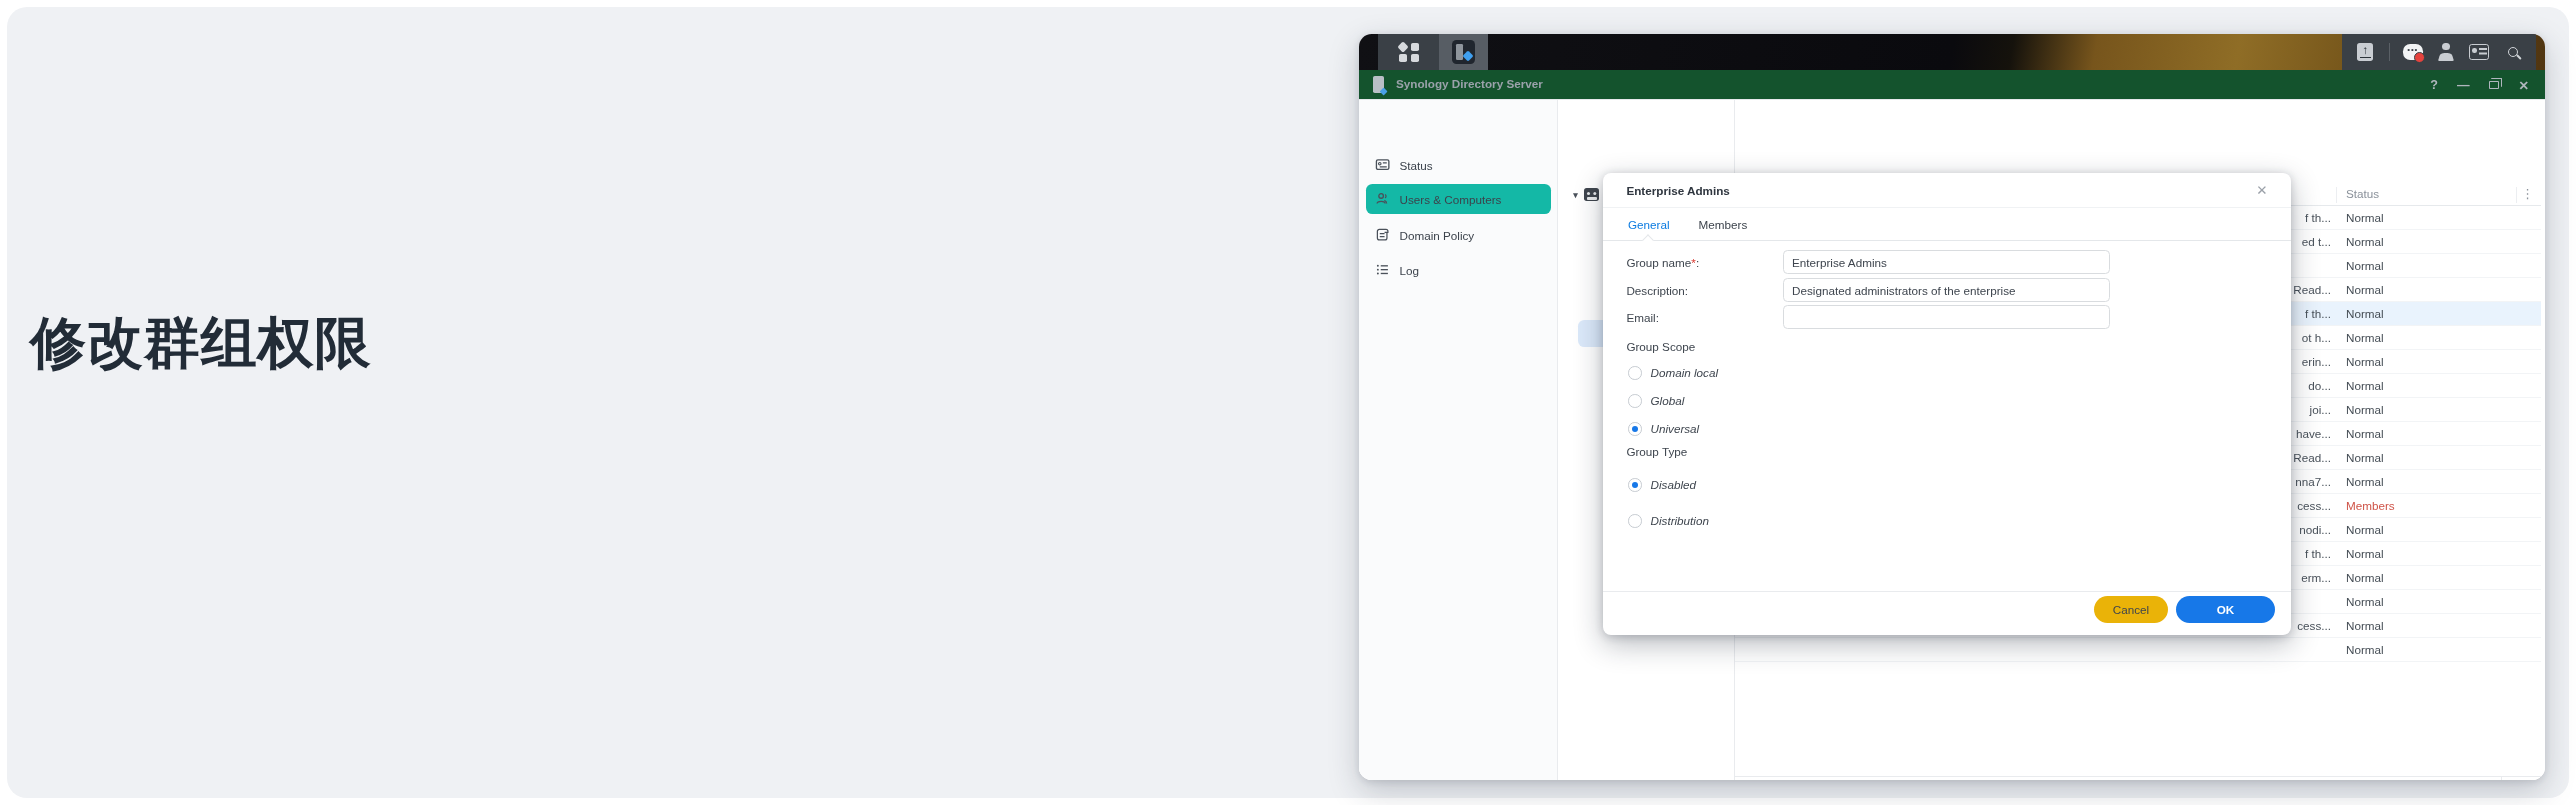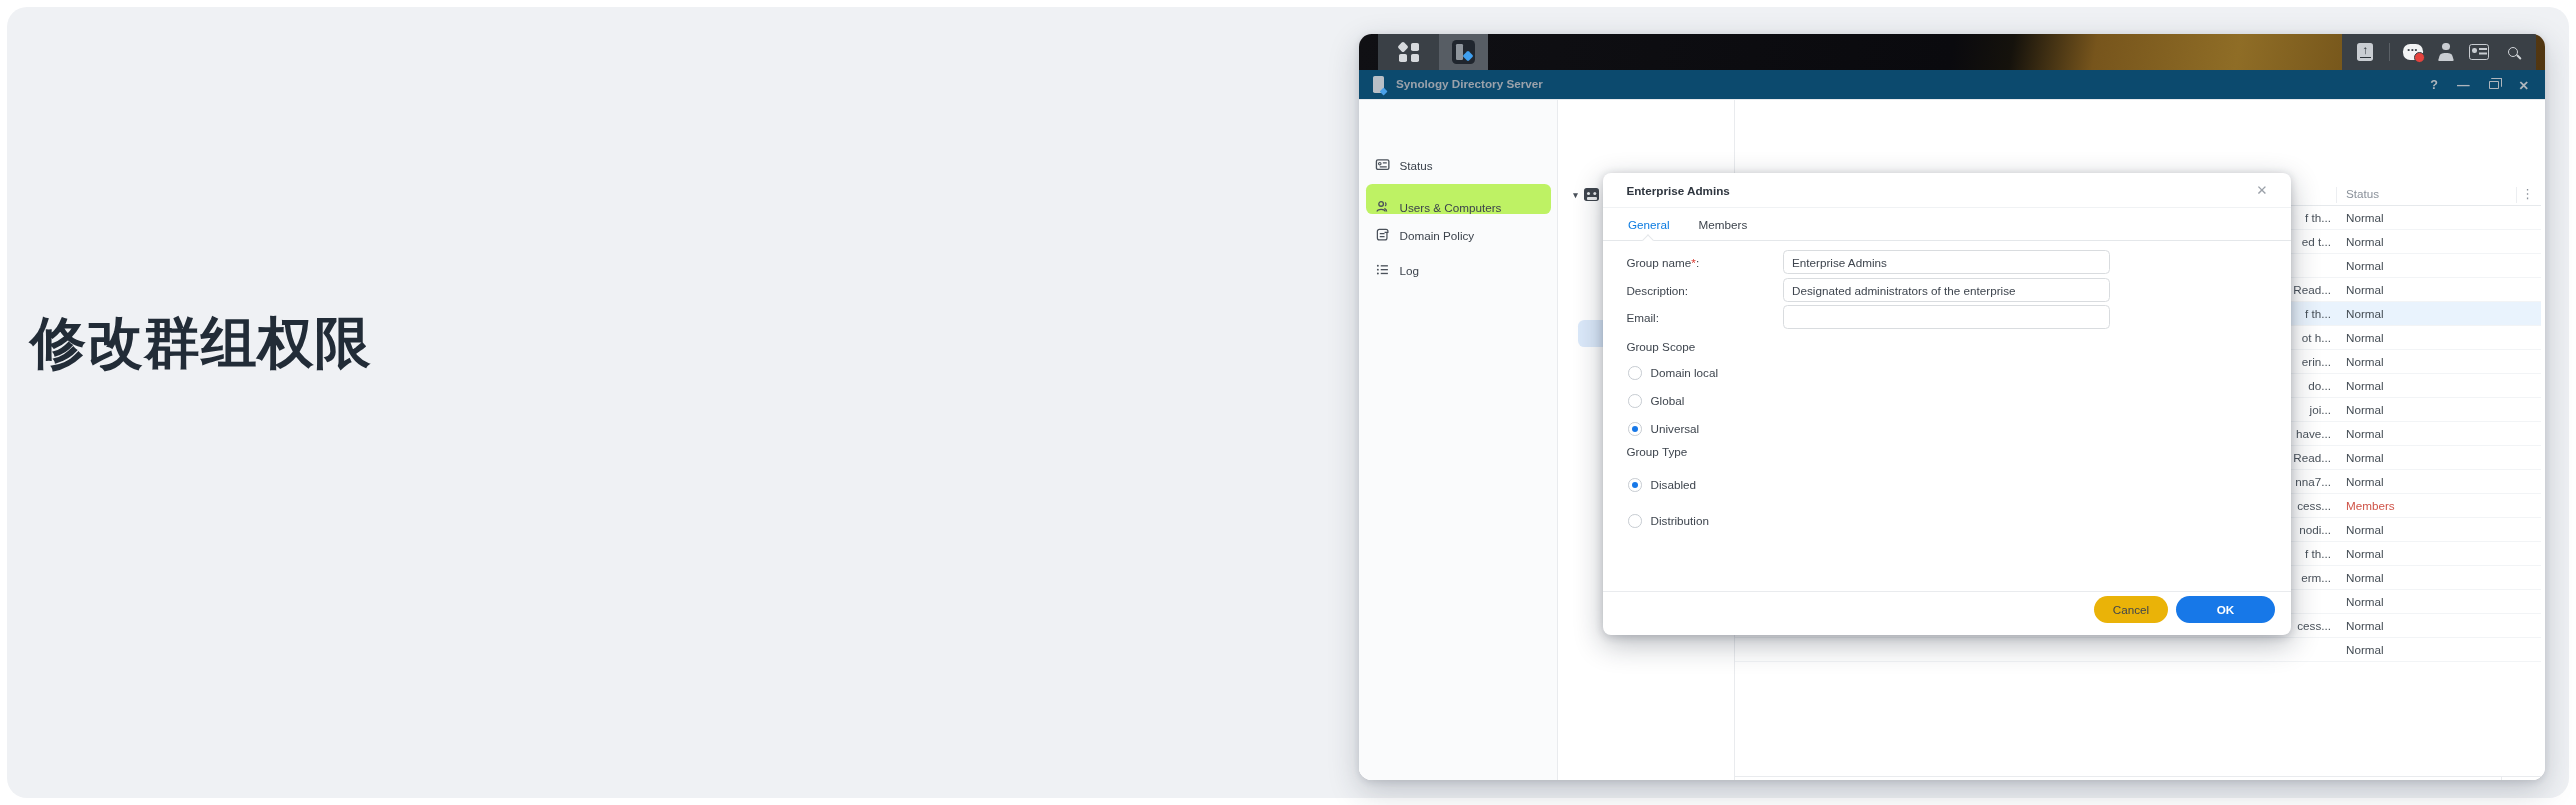--- a/index.html
+++ b/index.html
@@ -43,33 +43,33 @@
   .person-ic:before { content:""; position:absolute; left:5.4px; top:0; width:7.2px; height:7.2px; background:#c9cdd2; border-radius:50%; }
   .person-ic:after { content:""; position:absolute; left:0.9px; bottom:0; width:16px; height:8px; background:#c9cdd2; border-radius:7.2px 7.2px 1.8px 1.8px; clip-path:polygon(0 100%,15% 0,85% 0,100% 100%); }
   .card-ic { width:20px; height:15.3px; border:1.8px solid #c9cdd2; border-radius:2.7px; position:relative; }
   .card-ic:before { content:""; position:absolute; left:1.8px; top:2.7px; width:4.5px; height:4.5px; background:#c9cdd2; border-radius:50%; }
   .card-ic:after { content:""; position:absolute; right:1.8px; top:2.7px; width:7.2px; height:1.8px; background:#c9cdd2; box-shadow:0 4.5px 0 #c9cdd2; }
   .mag { width:10px; height:10px; border:1.8px solid #cfd3d7; border-radius:50%; position:relative; }
   .mag:after { content:""; position:absolute; width:1.8px; height:6.3px; background:#cfd3d7; right:-2.7px; bottom:-4.5px; transform:rotate(-45deg); border-radius:0.9px; }
 
   
   #win { position:absolute; left:0; top:36px; width:1186px; height:710px; background:#fff; }
-  #titlebar { position:absolute; left:0; top:0; width:1186px; height:30px; background:#0c4a6e; border-bottom:0.9px solid #e7e9ec; }
+  #titlebar { position:absolute; left:0; top:0; width:1186px; height:30px; background:#14532d; border-bottom:0.9px solid #e7e9ec; }
   .win-appicon { position:absolute; left:13.5px; top:6.3px; width:11.7px; height:17px; background:#b9bfc6; border-radius:1.8px; }
   .win-appicon:after { content:""; position:absolute; right:-2.7px; bottom:-1.8px; width:7.2px; height:7.2px; background:#4aa0e8; transform:rotate(45deg) scale(.8); border-radius:0.9px; }
   .win-title { position:absolute; left:37px; top:7.2px; font-size:11.7px; font-weight:bold; color:#9ba2ab; }
   .win-controls { position:absolute; right:16px; top:0; height:30px; display:flex; align-items:center; gap:19px; color:#b0b6bd; font-size:12.6px; font-weight:bold; }
   .win-controls .ctl { cursor:default; }
   .max-ic { width:10.8px; height:8px; border:1.3px solid #b0b6bd; border-radius:0.9px; position:relative; }
   .max-ic:before { content:""; position:absolute; left:1.8px; top:-3.6px; width:10px; height:7.2px; border:1.3px solid #b0b6bd; border-bottom:none; border-left:none; border-radius:0.9px; }
 
   
   #sidebar { position:absolute; left:0; top:30px; width:199px; height:680px; background:#fafbfc; border-right:0.9px solid #e9ebee; }
   .sb-item { position:absolute; left:7.2px; width:185px; height:30px; border-radius:6.3px; display:flex; align-items:center; gap:9px; padding-left:9px; font-size:11.7px; color:#3c434c; cursor:pointer; }
-  .sb-item.active { background:#bef264;align-items:flex-end; }
+  .sb-item.active { background:#14b8a6; }
   .sb-item svg { flex:0 0 auto; }
 
   
   .btn { position:absolute; height:23.4px; background:#eceef1; border-radius:4.5px; font-size:11.7px; color:#3c434c; display:flex; align-items:center; justify-content:center; gap:5.4px; cursor:pointer; }
   .btn .caret { font-size:9px; color:#6d747d; }
   #btn-add { left:212px; top:75px; width:49px; }
   #btn-action { left:269px; top:75px; width:67px; }
   #searchbox { position:absolute; left:985px; top:75px; width:196px; height:24px; background:#fff; border:0.9px solid #d9dce0; border-radius:4.5px; display:flex; align-items:center; padding:0 7.2px; gap:3.6px; }
   #searchbox .mag2 { width:8px; height:8px; border:1.8px solid #30373f; border-radius:50%; position:relative; flex:0 0 auto; }
   #searchbox .mag2:after { content:""; position:absolute; width:1.8px; height:4.5px; background:#30373f; right:-1.8px; bottom:-3.6px; transform:rotate(-45deg); }
@@ -113,21 +113,21 @@
   .dlg-hline1 { position:absolute; left:0; top:34px; width:688px; height:0.9px; background:#f0f2f4; }
   .dlg-tabs { position:absolute; left:25px; top:45px; display:flex; gap:29px; font-size:11.7px; font-weight:normal; }
   .dlg-tab { color:#3d444d; cursor:pointer; }
   .dlg-tab.active { color:#0c7be0; }
   .dlg-tabline { position:absolute; left:0; top:67px; width:688px; height:0.9px; background:#e4e7ea; }
   .dlg-notch { position:absolute; left:41px; top:63px; width:8px; height:8px; background:#fff; border-left:0.9px solid #e4e7ea; border-top:0.9px solid #e4e7ea; transform:rotate(45deg); }
   .fld-label { position:absolute; left:23.4px; font-size:11.7px; color:#3e454e; }
   .req { color:#d9342b; }
   .fld-input { position:absolute; left:180px; width:327px; height:24px; border:0.9px solid #d9dcdf; border-radius:4.5px; font-size:11.7px; color:#3e454e; padding:0 8px; outline:none; background:#fff; }
   .sec-label { position:absolute; left:23.4px; font-size:11.7px; color:#3e454e; }
-  .radio-row { position:absolute; left:25px; display:flex; align-items:center; gap:9px; font-size:11.7px; color:#3e454e; cursor:pointer; }
+  .radio-row { position:absolute; left:25px; display:flex; align-items:center; gap:9px; font-size:11.7px; color:#3e454e; cursor:pointer;font-style:italic; }
   .radio-dot { width:13.5px; height:13.5px; border:0.9px solid #c6cbd1; border-radius:50%; background:#fff; position:relative; flex:0 0 auto; }
   .radio-row.checked .radio-dot:after { content:""; position:absolute; left:2.7px; top:2.7px; width:6.3px; height:6.3px; border-radius:50%; background:#1778e8; }
   .dlg-footline { position:absolute; left:0; top:418px; width:688px; height:0.9px; background:#e9ebee; }
   .dlg-btn { position:absolute; top:423px; height:27px; border-radius:13.5px; font-size:11.7px; display:flex; align-items:center; justify-content:center; cursor:pointer; }
   .btn-cancel { left:491px; width:74px; background:#eab308; color:#3e454e; }
   .btn-ok { left:573px; width:99px; background:#1778e8; color:#fff; font-weight:bold; }
 </style>
 </head>
 <body>
 

